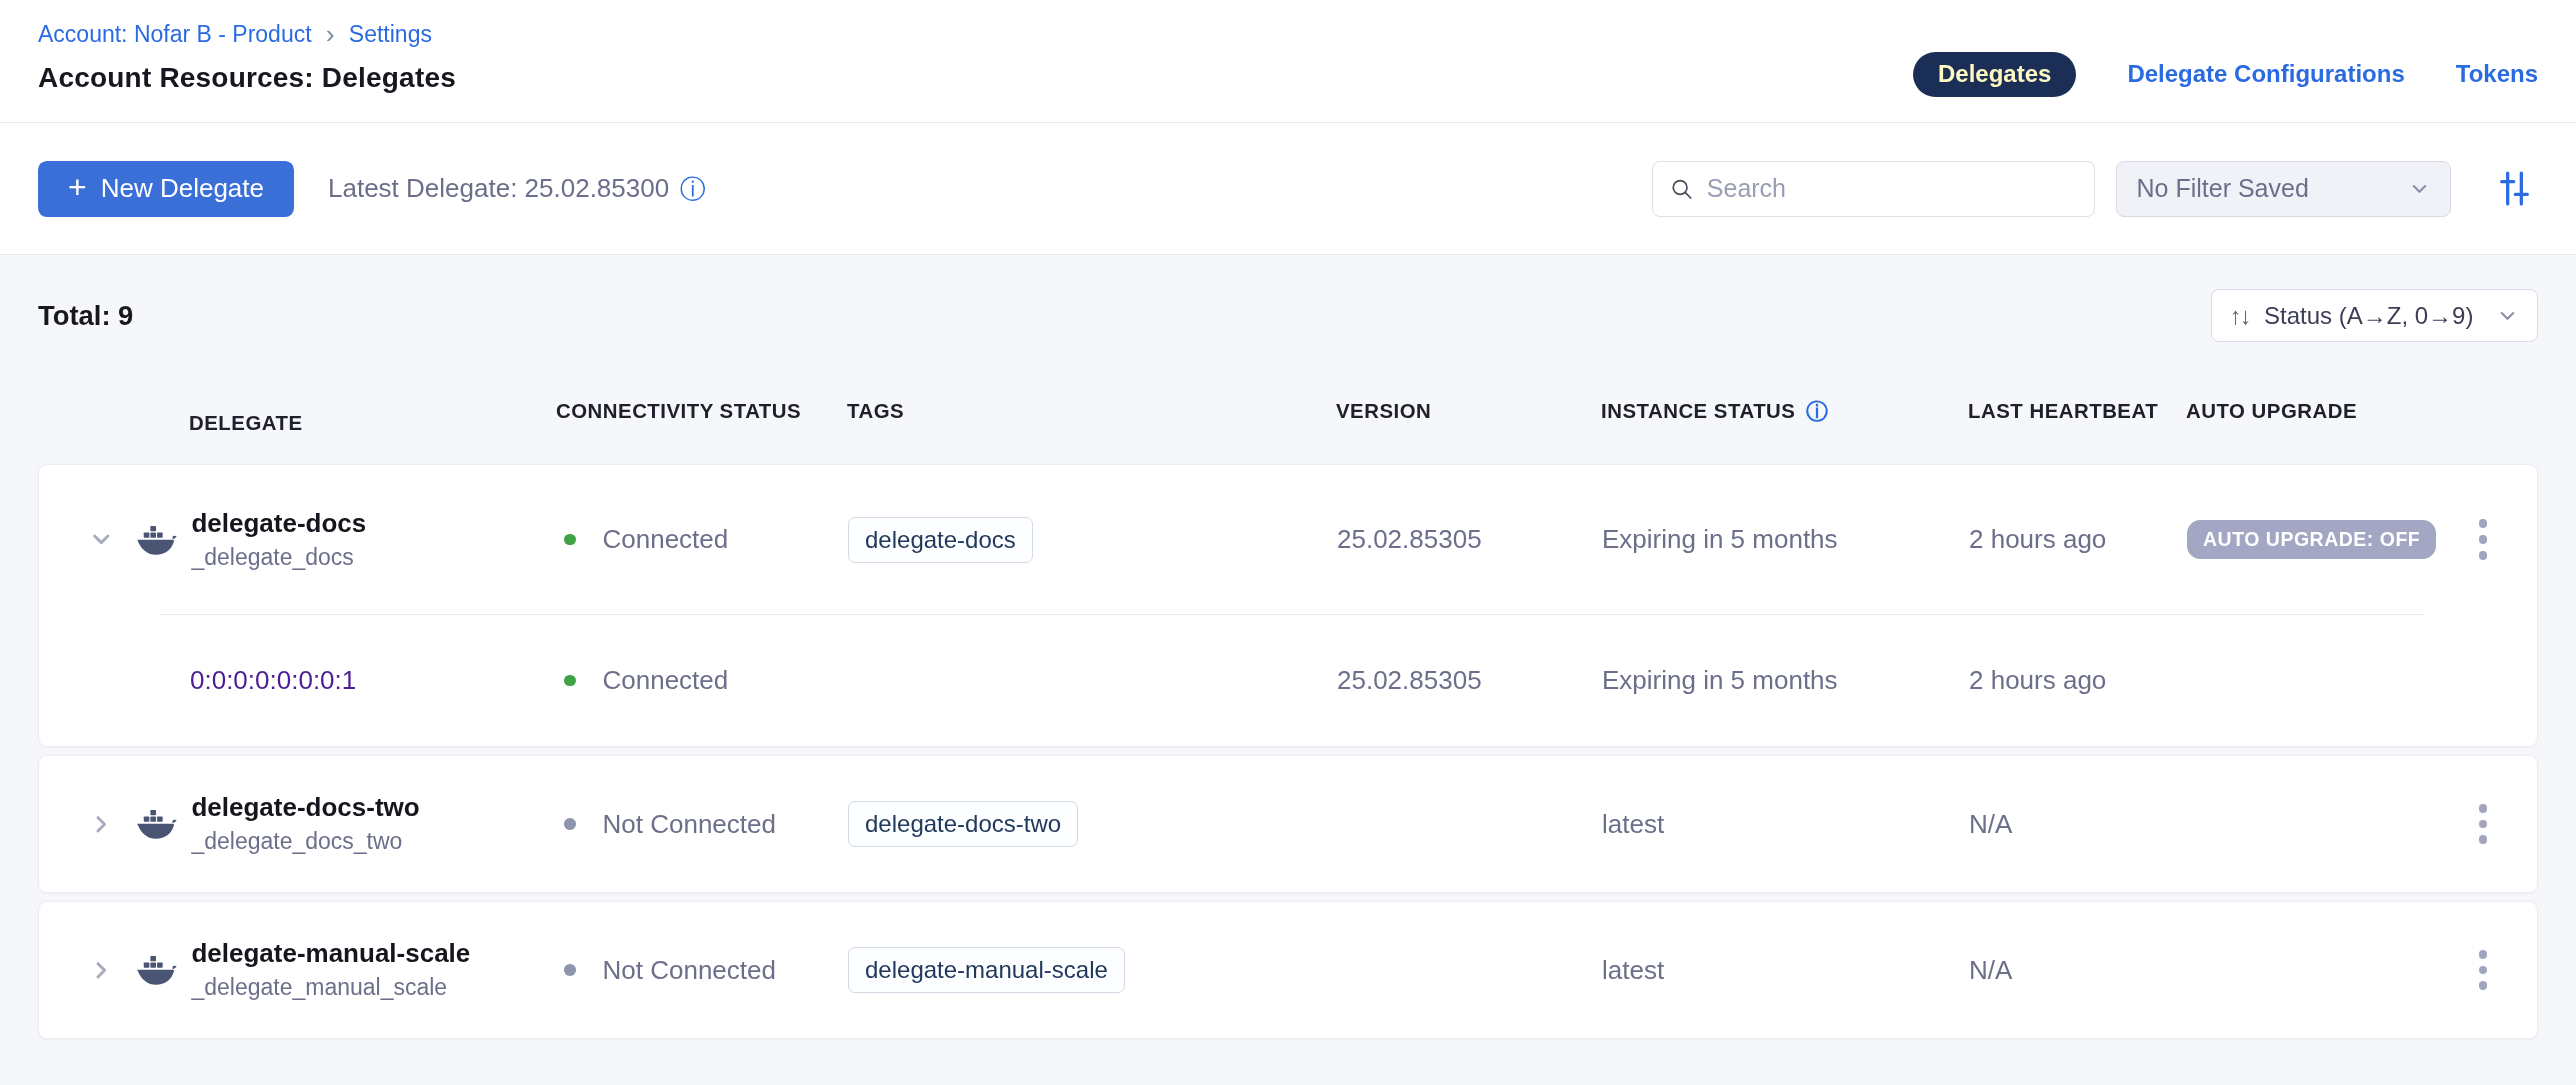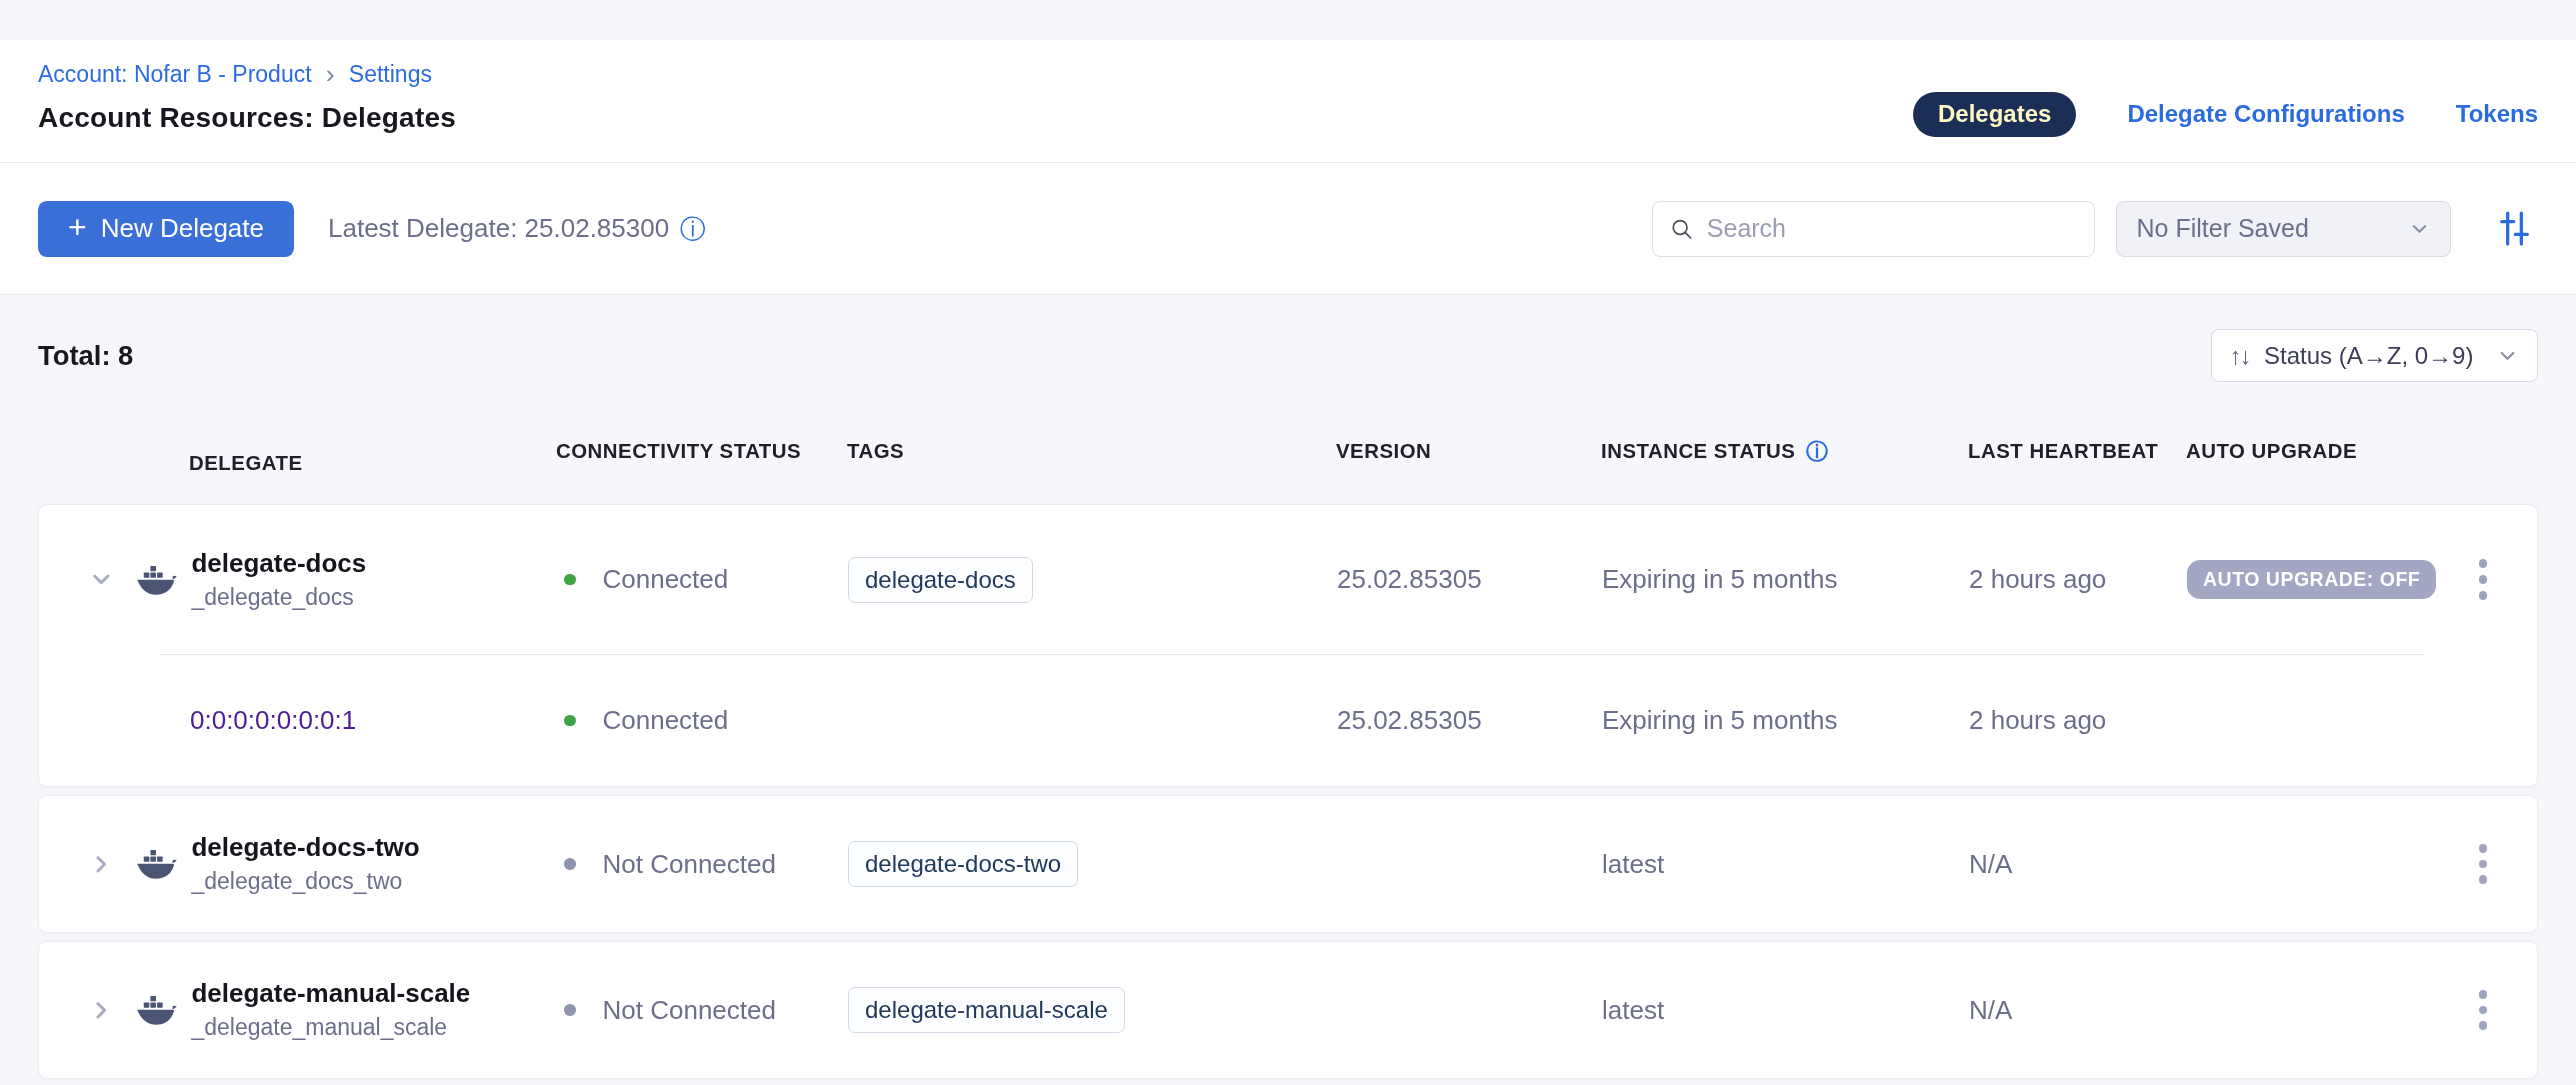--- a/index.html
+++ b/index.html
@@ -12,21 +12,20 @@
   }
 
   
   .page-header {
     background: #ffffff;
     height: 123px;
     border-bottom: 1.8px solid #e9eaf1;
     padding: 21px 38px 0 38px;
     display: flex;
     justify-content: space-between;
-    margin-top: 40px;
   }
   .breadcrumb { font-size: 23px; color: #2b6be2; display: flex; align-items: center; gap: 12.4px; }
   .breadcrumb .crumb { cursor: pointer; }
   .breadcrumb .sep { color: #7e8ca6; font-size: 26.6px; line-height: 1; padding: 0 1.8px; }
   .page-title { font-size: 28px; font-weight: 700; color: #17171f; margin-top: 14px; letter-spacing: 0.2px; text-align: right; }
   .tabs { display: flex; align-items: center; gap: 51px; align-self: center; margin-top: 5.3px; }
   .tab-pill {
     background: #1b2e56; color: #fef9c3; font-weight: 700; font-size: 24px;
     padding: 10.6px 25px; border-radius: 884px; line-height: 1;
   }
@@ -173,21 +172,21 @@
       <line x1="16" y1="3" x2="16" y2="21" stroke="#2b6be2" stroke-width="1.9" stroke-linecap="round"></line>
       <line x1="4.5" y1="8" x2="11.5" y2="8" stroke="#2b6be2" stroke-width="1.9" stroke-linecap="round"></line>
       <line x1="12.5" y1="15.5" x2="19.5" y2="15.5" stroke="#2b6be2" stroke-width="1.9" stroke-linecap="round"></line>
     </svg>
   </button>
 </section>
 
 <main class="content">
 
   <div class="summary-row">
-    <div class="total-label">Total: 8</div>
+    <div class="total-label">Total: 9</div>
     <div class="sort-select">
       <span class="sort-arrows">↑↓</span>
       <span>Status (A→Z, 0→9)</span>
       <svg width="23" height="23" viewBox="0 0 24 24" style="margin-left:8.9px">
         <polyline points="6,9.5 12,15.5 18,9.5" fill="none" stroke="#8a8ea6" stroke-width="2.2" stroke-linecap="round" stroke-linejoin="round"></polyline>
       </svg>
     </div>
   </div>
 
   <div class="grid thead">

